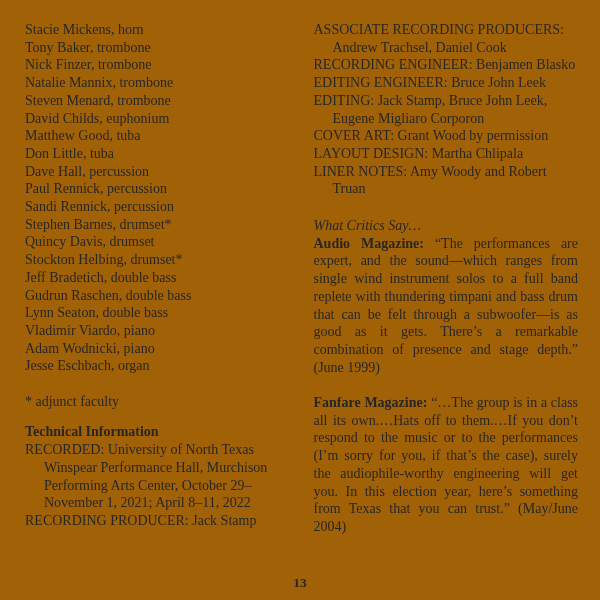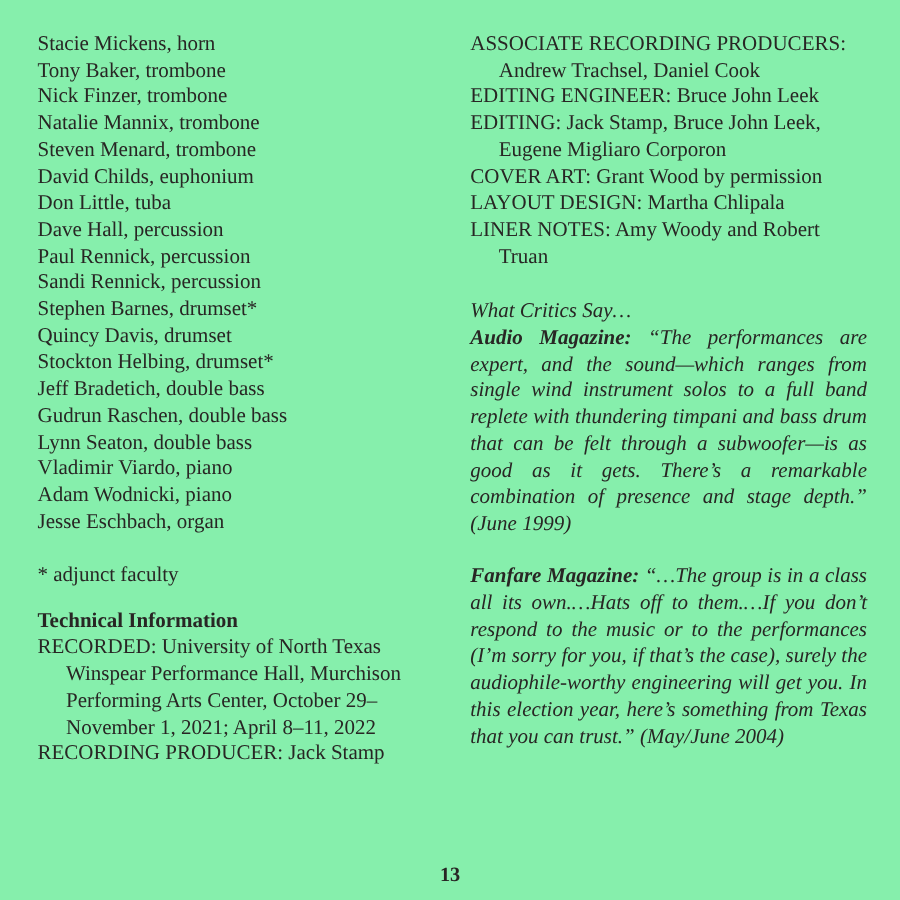--- a/index.html
+++ b/index.html
@@ -4,21 +4,21 @@
 <style>
   html, body {
     margin: 0;
     padding: 0;
     background: #ffffff;
   }
   .page {
     position: relative;
     width: 600px;
     height: 600px;
-    background: #86efac;
+    background: #a16207;
     color: #282624;
     font-family: "Liberation Serif", serif;
     overflow: hidden;
   }
   .columns {
     display: flex;
     padding: 21px 22px 0 25px;
     gap: 24px;
     box-sizing: border-box;
   }
@@ -43,21 +43,20 @@
   }
   .critics {
     margin-top: 19px;
   }
   .critics-heading {
     font-style: italic;
   }
   .review {
     margin: 0;
     text-align: justify;
-    font-style: italic;
   }
   .review + .review {
     margin-top: 17.7px;
   }
   .review .source {
     font-weight: bold;
   }
   .page-number {
     position: absolute;
     left: 0;
@@ -76,20 +75,21 @@
   <div class="columns">
 
     <div class="col">
       <div>
         <div class="personnel-line">Stacie Mickens, horn</div>
         <div class="personnel-line">Tony Baker, trombone</div>
         <div class="personnel-line">Nick Finzer, trombone</div>
         <div class="personnel-line">Natalie Mannix, trombone</div>
         <div class="personnel-line">Steven Menard, trombone</div>
         <div class="personnel-line">David Childs, euphonium</div>
+        <div class="personnel-line">Matthew Good, tuba</div>
         <div class="personnel-line">Don Little, tuba</div>
         <div class="personnel-line">Dave Hall, percussion</div>
         <div class="personnel-line">Paul Rennick, percussion</div>
         <div class="personnel-line">Sandi Rennick, percussion</div>
         <div class="personnel-line">Stephen Barnes, drumset*</div>
         <div class="personnel-line">Quincy Davis, drumset</div>
         <div class="personnel-line">Stockton Helbing, drumset*</div>
         <div class="personnel-line">Jeff Bradetich, double bass</div>
         <div class="personnel-line">Gudrun Raschen, double bass</div>
         <div class="personnel-line">Lynn Seaton, double bass</div>
@@ -103,20 +103,21 @@
       <div>
         <div class="tech-heading">Technical Information</div>
         <div class="credit-line">RECORDED: University of North Texas Winspear Performance Hall, Murchison Performing Arts Center, October 29–November 1, 2021; April 8–11, 2022</div>
         <div class="credit-line">RECORDING PRODUCER: Jack Stamp</div>
       </div>
     </div>
 
     <div class="col">
       <div>
         <div class="credit-line">ASSOCIATE RECORDING PRODUCERS: Andrew Trachsel, Daniel Cook</div>
+        <div class="credit-line">RECORDING ENGINEER: Benjamen Blasko</div>
         <div class="credit-line">EDITING ENGINEER: Bruce John Leek</div>
         <div class="credit-line">EDITING: Jack Stamp, Bruce John Leek, Eugene Migliaro Corporon</div>
         <div class="credit-line">COVER ART: Grant Wood by permission</div>
         <div class="credit-line">LAYOUT DESIGN: Martha Chlipala</div>
         <div class="credit-line">LINER NOTES: Amy Woody and Robert Truan</div>
       </div>
 
       <div class="critics">
         <div class="critics-heading">What Critics Say…</div>
         <p class="review"><span class="source">Audio Magazine:</span> <span class="quote">“The performances are expert, and the sound—which ranges from single wind instrument solos to a full band replete with thundering timpani and bass drum that can be felt through a subwoofer—is as good as it gets. There’s a remarkable combination of presence and stage depth.” (June 1999)</span></p>

